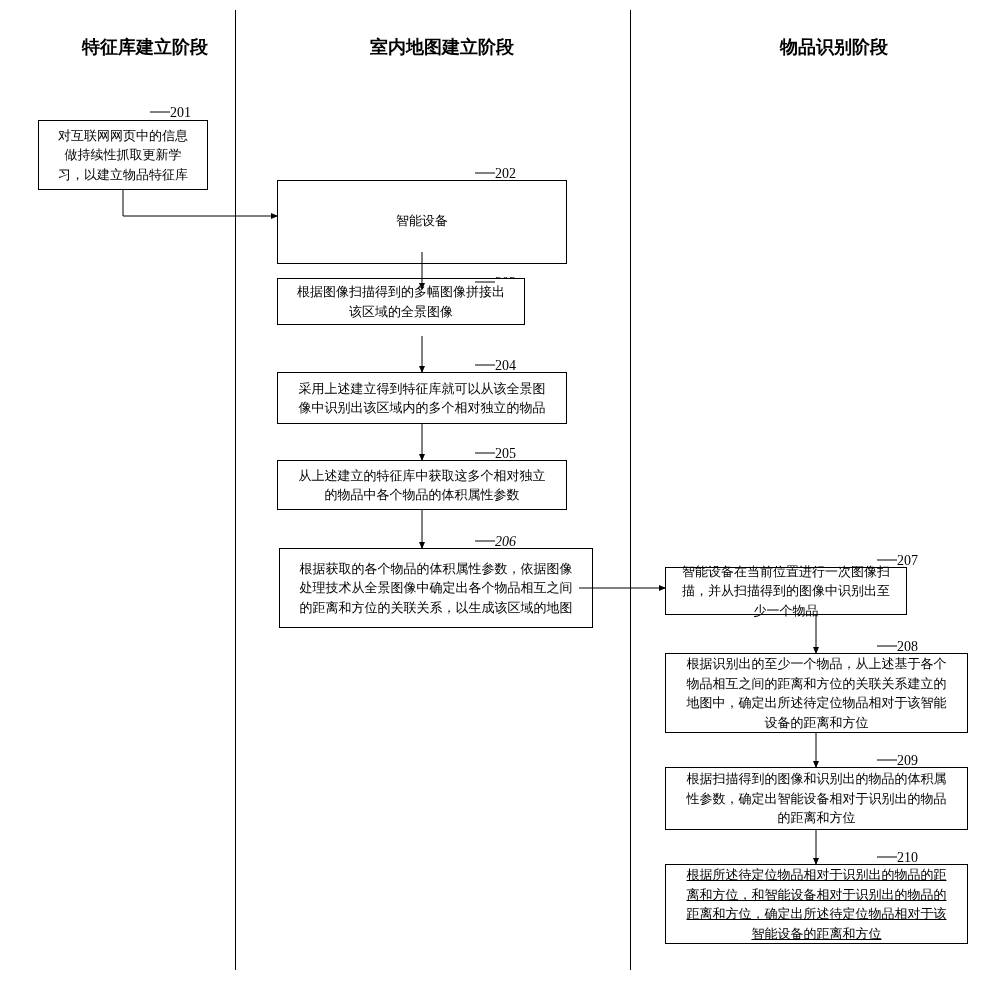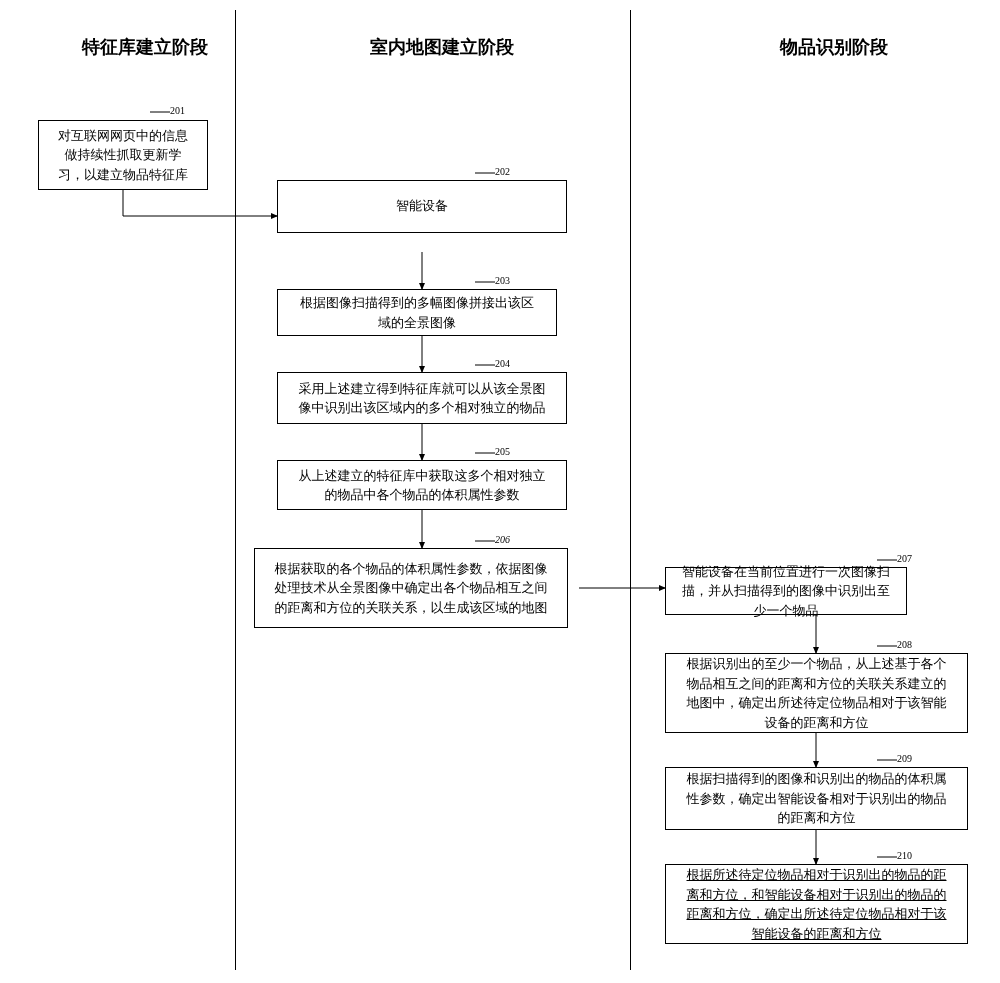--- a/index.html
+++ b/index.html
@@ -23,21 +23,21 @@
       font-size: 13px;
       line-height: 1.5;
       text-align: center;
       padding: 6px 16px;
       display: flex;
       align-items: center;
       justify-content: center;
     }
     .box-label {
       position: absolute;
-      font-size: 10px;
+      font-size: 14px;
     }
     .vline {
       position: absolute;
       width: 1px;
       background: #000;
     }
     svg.connector {
       position: absolute;
       overflow: visible;
     }
@@ -51,41 +51,41 @@
 
 <div class="vline" style="left:235px; top:10px; height:960px;"></div>
 <div class="vline" style="left:630px; top:10px; height:960px;"></div>
 
 <div class="box-label" style="left:170px; top:105px;">201</div>
 <div class="box" style="left:38px; top:120px; width:170px; height:70px;">
   <span>对互联网网页中的信息做持续性抓取更新学习，以建立物品特征库</span>
 </div>
 
 <div class="box-label" style="left:495px; top:166px;">202</div>
-<div class="box" style="left:277px; top:180px; width:290px; height:53px; flex-direction:row;">
+<div class="box" style="left:277px; top:180px; width:290px; height:84px; flex-direction:row;">
   <div style="font-weight:normal; margin-bottom:2px;">智能设备</div>
 </div>
 
 <div class="box-label" style="left:495px; top:275px;">203</div>
-<div class="box" style="left:277px; top:289px; width:280px; height:47px;font-family:Liberation Serif, serif;">
+<div class="box" style="left:277px; top:278px; width:248px; height:47px;font-family:Liberation Serif, serif;">
   <span>根据图像扫描得到的多幅图像拼接出该区域的全景图像</span>
 </div>
 
 <div class="box-label" style="left:495px; top:358px;">204</div>
 <div class="box" style="left:277px; top:372px; width:290px; height:52px;">
   <span>采用上述建立得到特征库就可以从该全景图像中识别出该区域内的多个相对独立的物品</span>
 </div>
 
 <div class="box-label" style="left:495px; top:446px;">205</div>
 <div class="box" style="left:277px; top:460px; width:290px; height:50px;">
   <span>从上述建立的特征库中获取这多个相对独立的物品中各个物品的体积属性参数</span>
 </div>
 
 <div class="box-label" style="left:495px; top:534px;font-style:italic;">206</div>
-<div class="box" style="left:254px; top:548px; width:314px; height:80px;">
+<div class="box" style="left:279px; top:548px; width:314px; height:80px;">
   <span>根据获取的各个物品的体积属性参数，依据图像处理技术从全景图像中确定出各个物品相互之间的距离和方位的关联关系，以生成该区域的地图</span>
 </div>
 
 <div class="box-label" style="left:897px; top:553px;">207</div>
 <div class="box" style="left:665px; top:567px; width:242px; height:48px;">
   <span>智能设备在当前位置进行一次图像扫描，并从扫描得到的图像中识别出至少一个物品</span>
 </div>
 
 <div class="box-label" style="left:897px; top:639px;font-family:Liberation Serif, serif;">208</div>
 <div class="box" style="left:665px; top:653px; width:303px; height:80px;">

